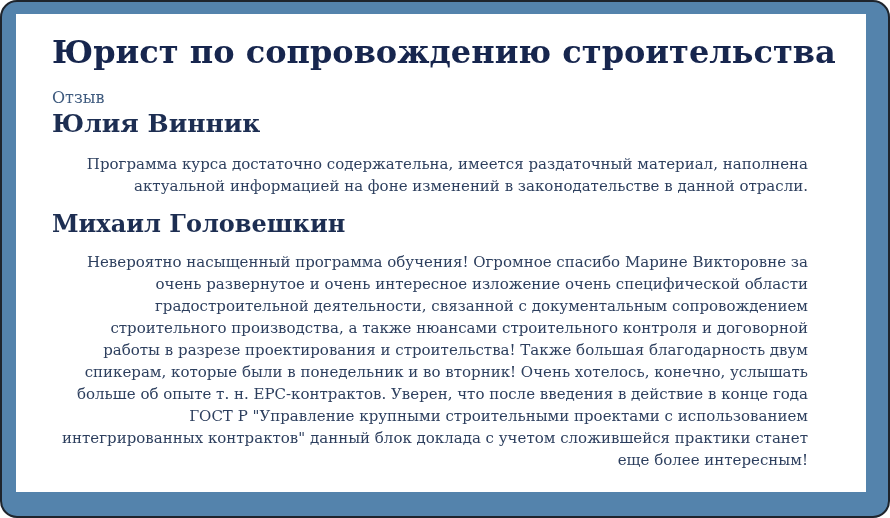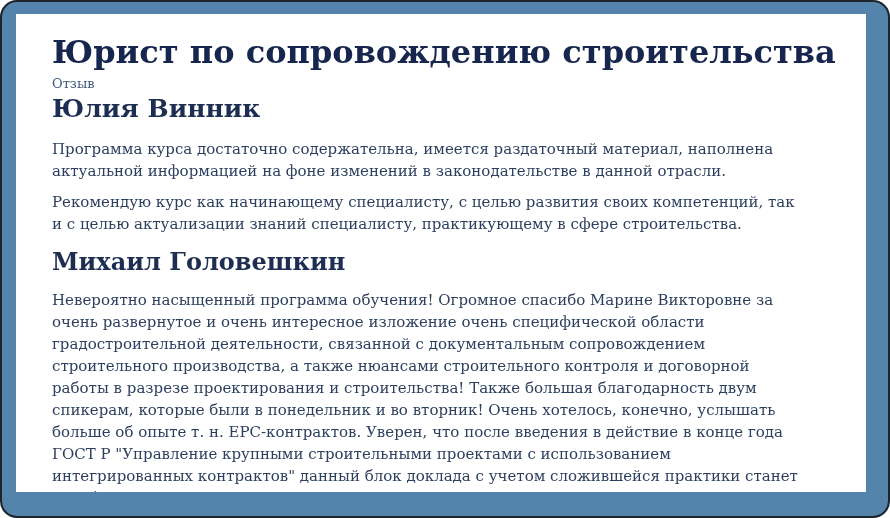--- a/index.html
+++ b/index.html
@@ -36,22 +36,22 @@
   }
   .title {
     margin: 0;
     font-size: 32px;
     font-weight: bold;
     line-height: 1.25;
     white-space: nowrap;
     color: var(--title-navy, #17264e);
   }
   .subtitle {
-    margin-top: 4px;
-    font-size: 13px;
+    margin-top: 16px;
+    font-size: 16px;
     line-height: 1.2;
     color: var(--subtitle-blue, #3e5a7e);
   }
   .name {
     margin: 2px 0 0;
     font-size: 25px;
     font-weight: bold;
     line-height: 1.2;
     color: var(--name-navy, #1d2e52);
   }
@@ -59,40 +59,40 @@
     margin-top: 12px;
     font-size: 24px;
     font-weight: bold;
     line-height: 1.25;
   }
   .body-p {
     margin: 9px 0 0;
     font-size: 15px;
     line-height: 22px;
     color: var(--body-text, #2d3f5e);
+    text-align: right;
   }
   .p-first { margin-top: 14px; }
   .p-last  { margin-top: 12px; }
 </style>
 </head>
 <body>
 
 <div class="viewport">
   <div class="frame">
     <div class="card">
 
       <h1 class="title">Юрист по сопровождению строительства</h1>
 
       <div class="subtitle">Отзыв</div>
 
       <h2 class="name">Юлия Винник</h2>
 
       <p class="body-p p-first">Программа курса достаточно содержательна, имеется раздаточный материал, наполнена актуальной информацией на фоне  изменений в законодательстве в данной отрасли.</p>
 
-      <p class="body-p">Рекомендую курс как начинающему специалисту, с целью развития своих компетенций, так и с целью актуализации знаний специалисту, практикующему в сфере строительства.</p>
 
       <h2 class="name name-big">Михаил Головешкин</h2>
 
       <p class="body-p p-last">Невероятно насыщенный программа обучения! Огромное спасибо Марине Викторовне за очень развернутое и очень интересное изложение очень специфической области градостроительной деятельности, связанной с документальным сопровождением строительного производства, а также нюансами строительного контроля и договорной работы в разрезе проектирования и строительства! Также большая благодарность двум спикерам, которые были в понедельник и во вторник! Очень хотелось, конечно, услышать больше об опыте т. н. EPC-контрактов. Уверен, что после введения в действие в конце года ГОСТ Р "Управление крупными строительными проектами с использованием интегрированных контрактов" данный блок доклада с учетом сложившейся практики станет еще более интересным!</p>
 
     </div>
   </div>
 </div>
 
 </body></html>

